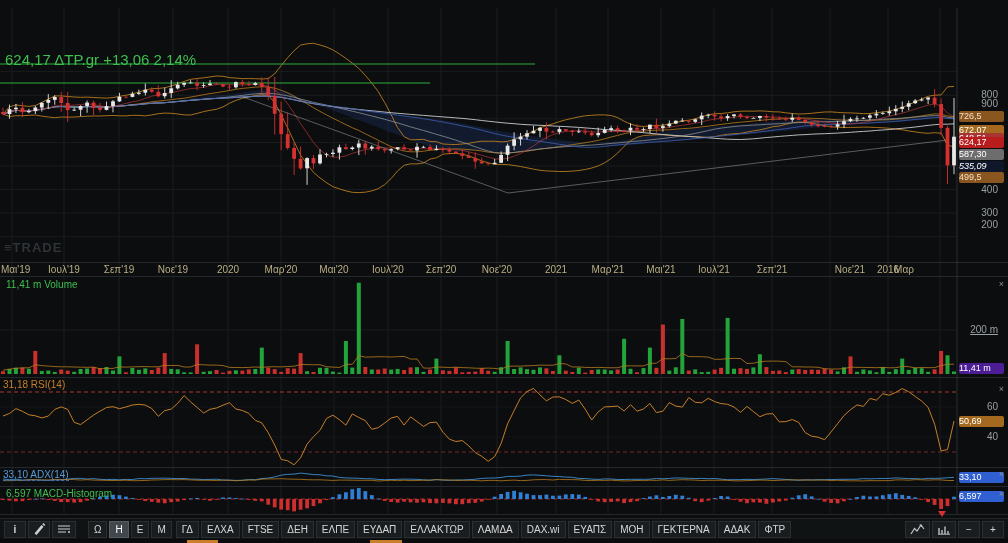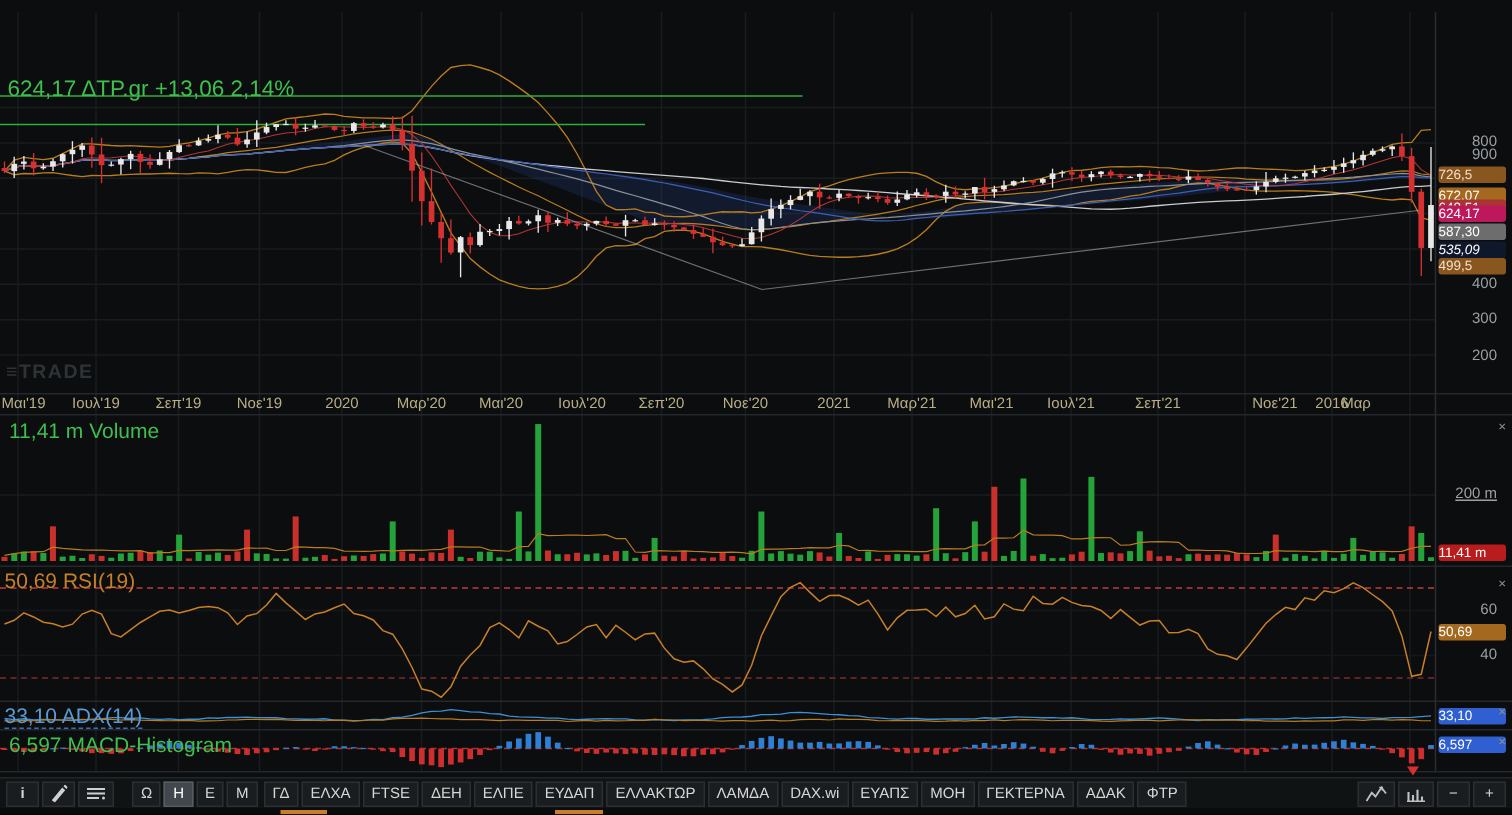--- a/index.html
+++ b/index.html
@@ -3,21 +3,21 @@
 <meta charset="utf-8">
 <style>
   *{margin:0;padding:0;box-sizing:border-box}
   html,body{background:#000}
   body{font-family:"Liberation Sans",sans-serif}
   #app{position:relative;width:1008px;height:543px;background:#0b0d0e;overflow:hidden}
   #csvg{position:absolute;left:0;top:0}
   .abs{position:absolute}
   #tickerhdr{left:5px;top:51px;color:#3fbf4f;font-size:15px;white-space:nowrap}
   #watermark{left:4px;top:240px;color:#2e3338;font-size:13px;font-weight:bold;letter-spacing:1px}
-  .panelabel{position:absolute;font-size:14px;white-space:nowrap}
+  .panelabel{position:absolute;font-size:10px;white-space:nowrap}
   #vol-label{left:6px;top:279px;color:#3fbf4f}
   #rsi-label{left:3px;top:379px;color:#c87f2a}
   #adx-label{left:3px;top:469px;color:#5b9bd5;border-bottom:1px dashed #3f6fae}
   #macd-label{left:6px;top:488px;color:#3fbf4f}
   .xlab{position:absolute;top:264px;font-size:10px;color:#b9ae85;transform:translateX(-50%);white-space:nowrap}
   .ytick{position:absolute;left:956px;width:46px;text-align:right;font-size:10px;color:#9aa0a4;padding-right:4px}
   .tag{position:absolute;left:959px;width:45px;height:11px;line-height:11px;text-align:left;font-size:9px;padding-right:3px;border-radius:2px;white-space:nowrap}
   .closex{position:absolute;left:996px;width:11px;height:11px;line-height:10px;font-size:9px;color:#8a8f94;background:transparent;border:none;text-align:center;cursor:pointer;padding:0}
   #signal-marker{left:938px;top:511px;width:0;height:0;border-left:4px solid transparent;border-right:4px solid transparent;border-top:6px solid #d63031}
   #toolbar{position:absolute;left:0;top:518px;width:1008px;height:21px;background:#101314;display:flex;align-items:center;gap:2px;padding:0 4px;border-top:1px solid #232629}
@@ -704,46 +704,46 @@
       <div class="xlab" style="left: 661px;">Μαι'21</div>
       <div class="xlab" style="left: 714px;">Ιουλ'21</div>
       <div class="xlab" style="left: 772px;">Σεπ'21</div>
       <div class="xlab" style="left: 830px; padding-left: 40px;">Νοε'21</div>
       <div class="xlab" style="left: 888px;">2016</div>
       <div class="xlab" style="left: 904px;">Μαρ</div>
       <div class="ytick" style="top: 65.7px; margin-top: 32px;">900</div>
       <div class="ytick" style="top: 89.27px;">800</div>
       <div class="ytick" style="top: 183.55px;">400</div>
       <div class="ytick" style="top: 207.12px;">300</div>
-      <div class="ytick" style="top: 232px;">200</div>
+      <div class="ytick" style="top: 219px;">200</div>
       <div class="ytick" style="top: 324px; text-decoration: underline;">200 m</div>
       <div class="ytick" style="top: 401px;">60</div>
       <div class="ytick" style="top: 431px;">40</div>
       <div class="tag" style="top: 111px; background: rgb(138, 86, 32); color: rgb(243, 224, 200);">726,5</div>
       <div class="tag" style="top: 125px; background: rgb(164, 105, 31); color: rgb(255, 255, 255);">672,07</div>
       <div class="tag" style="top: 133px; background: rgb(168, 52, 52); color: rgb(255, 255, 255);">648,51</div>
-      <div class="tag" style="top: 137px; background: #be185d; color: rgb(255, 255, 255);">624,17</div>
+      <div class="tag" style="top: 137px; background: #b91c1c; color: rgb(255, 255, 255);">624,17</div>
       <div class="tag" style="top: 149px; background: rgb(109, 109, 109); color: rgb(255, 255, 255);">587,30</div>
       <div class="tag" style="top: 161px; background: #0f172a; color: rgb(255, 255, 255); font-style: italic;">535,09</div>
       <div class="tag" style="top: 172px; background: rgb(138, 86, 32); color: rgb(243, 224, 200);">499,5</div>
-      <div class="tag" style="top: 363px; background: #b91c1c; color: rgb(255, 255, 255);">11,41 m</div>
+      <div class="tag" style="top: 363px; background: #4c1d95; color: rgb(255, 255, 255);">11,41 m</div>
       <div class="tag" style="top: 416px; background: rgb(164, 105, 31); color: rgb(255, 255, 255);">50,69</div>
       <div class="tag" style="top: 472px; background: rgb(47, 95, 208); color: rgb(255, 255, 255);">33,10</div>
       <div class="tag" style="top: 491px; background: rgb(47, 95, 208); color: rgb(255, 255, 255);">6,597</div>
       <div class="closex" style="top: 279px; pointer-events: auto;">×</div>
       <div class="closex" style="top: 384px; pointer-events: auto;">×</div>
       <div class="closex" style="top: 469px; pointer-events: auto;">×</div>
       <div class="closex" style="top: 489px; pointer-events: auto;">×</div>
     </div>
 
   <div id="tickerhdr" class="abs">624,17 ΔTP.gr +13,06 2,14%</div>
   <div id="watermark" class="abs">≡TRADE</div>
 
   <div id="vol-label" class="panelabel">11,41 m Volume</div>
-  <div id="rsi-label" class="panelabel">50,69 RSI(19)</div>
+  <div id="rsi-label" class="panelabel">31,18 RSI(14)</div>
   <div id="adx-label" class="panelabel">33,10 ADX(14)</div>
   <div id="macd-label" class="panelabel">6,597 MACD-Histogram</div>
 
   <div id="signal-marker" class="abs"></div>
 
   <div id="toolbar">
     <button class="tbtn icon">
         <b>i</b>
       </button>
     <button class="tbtn icon">

